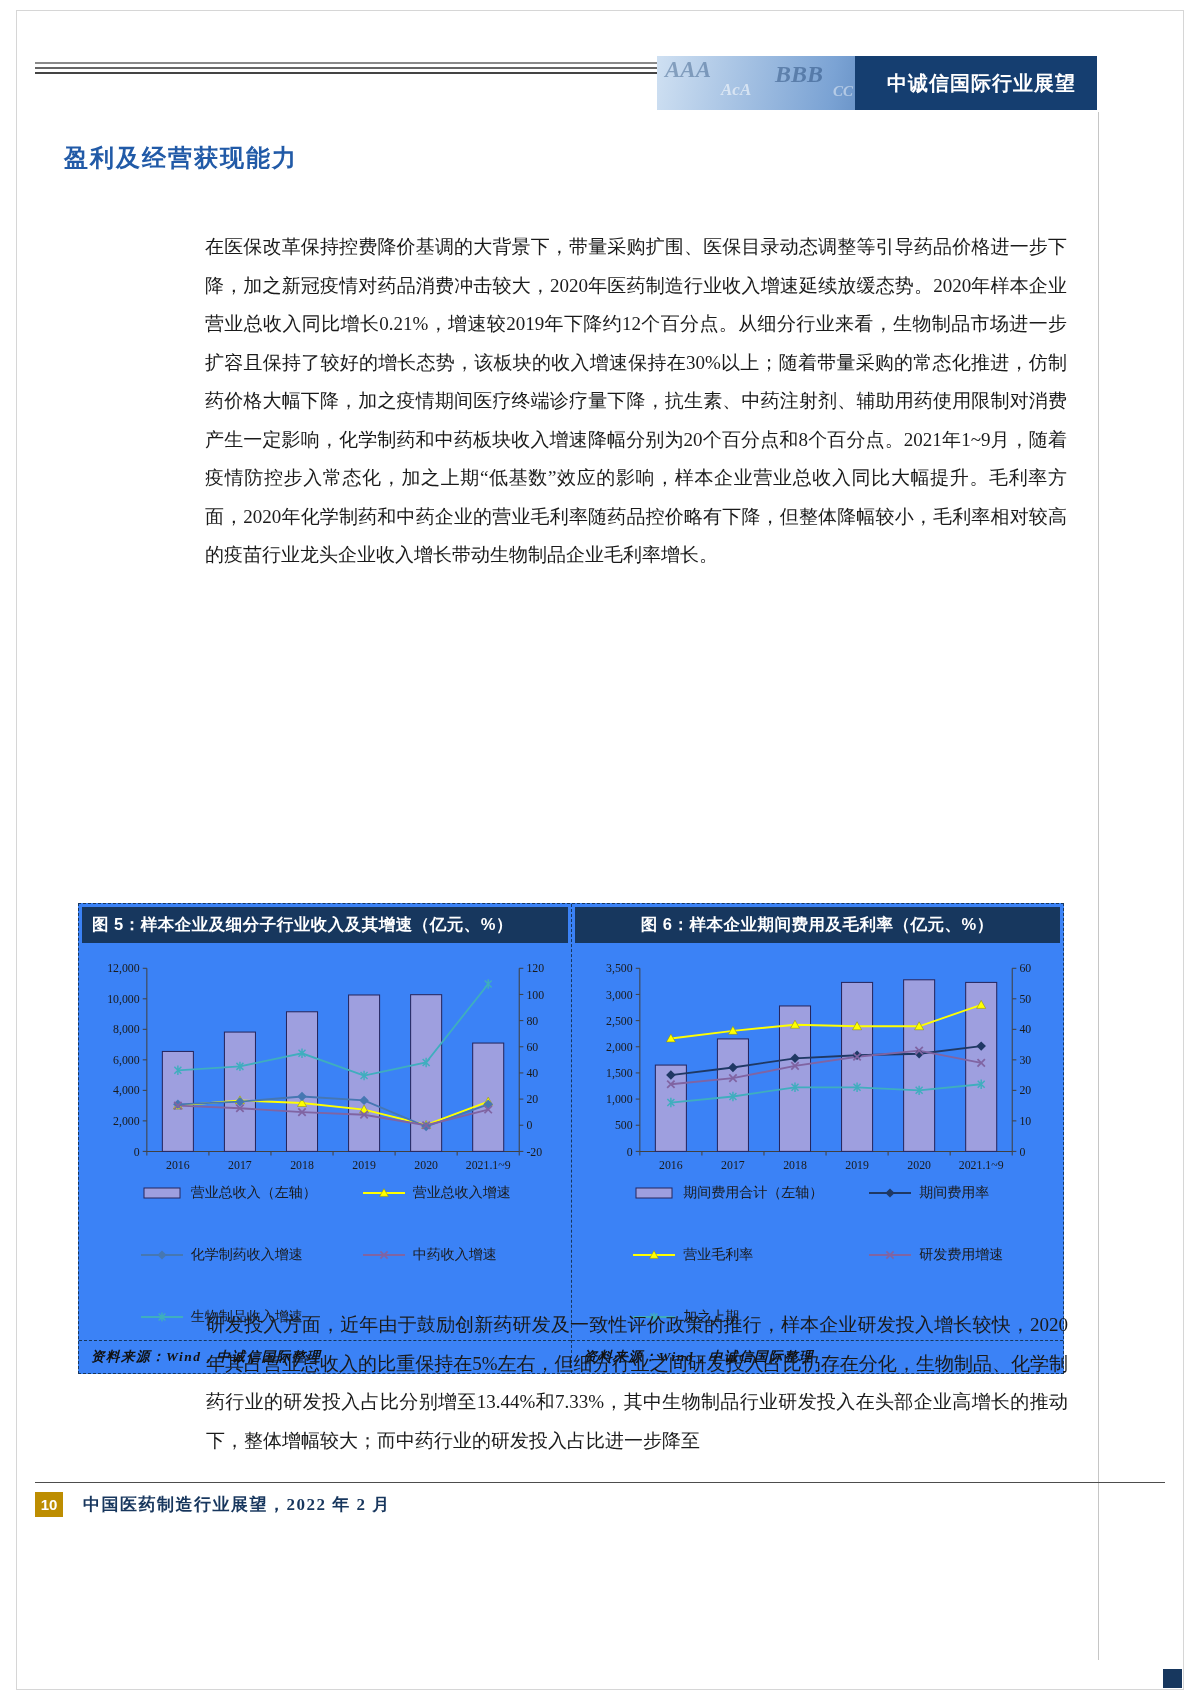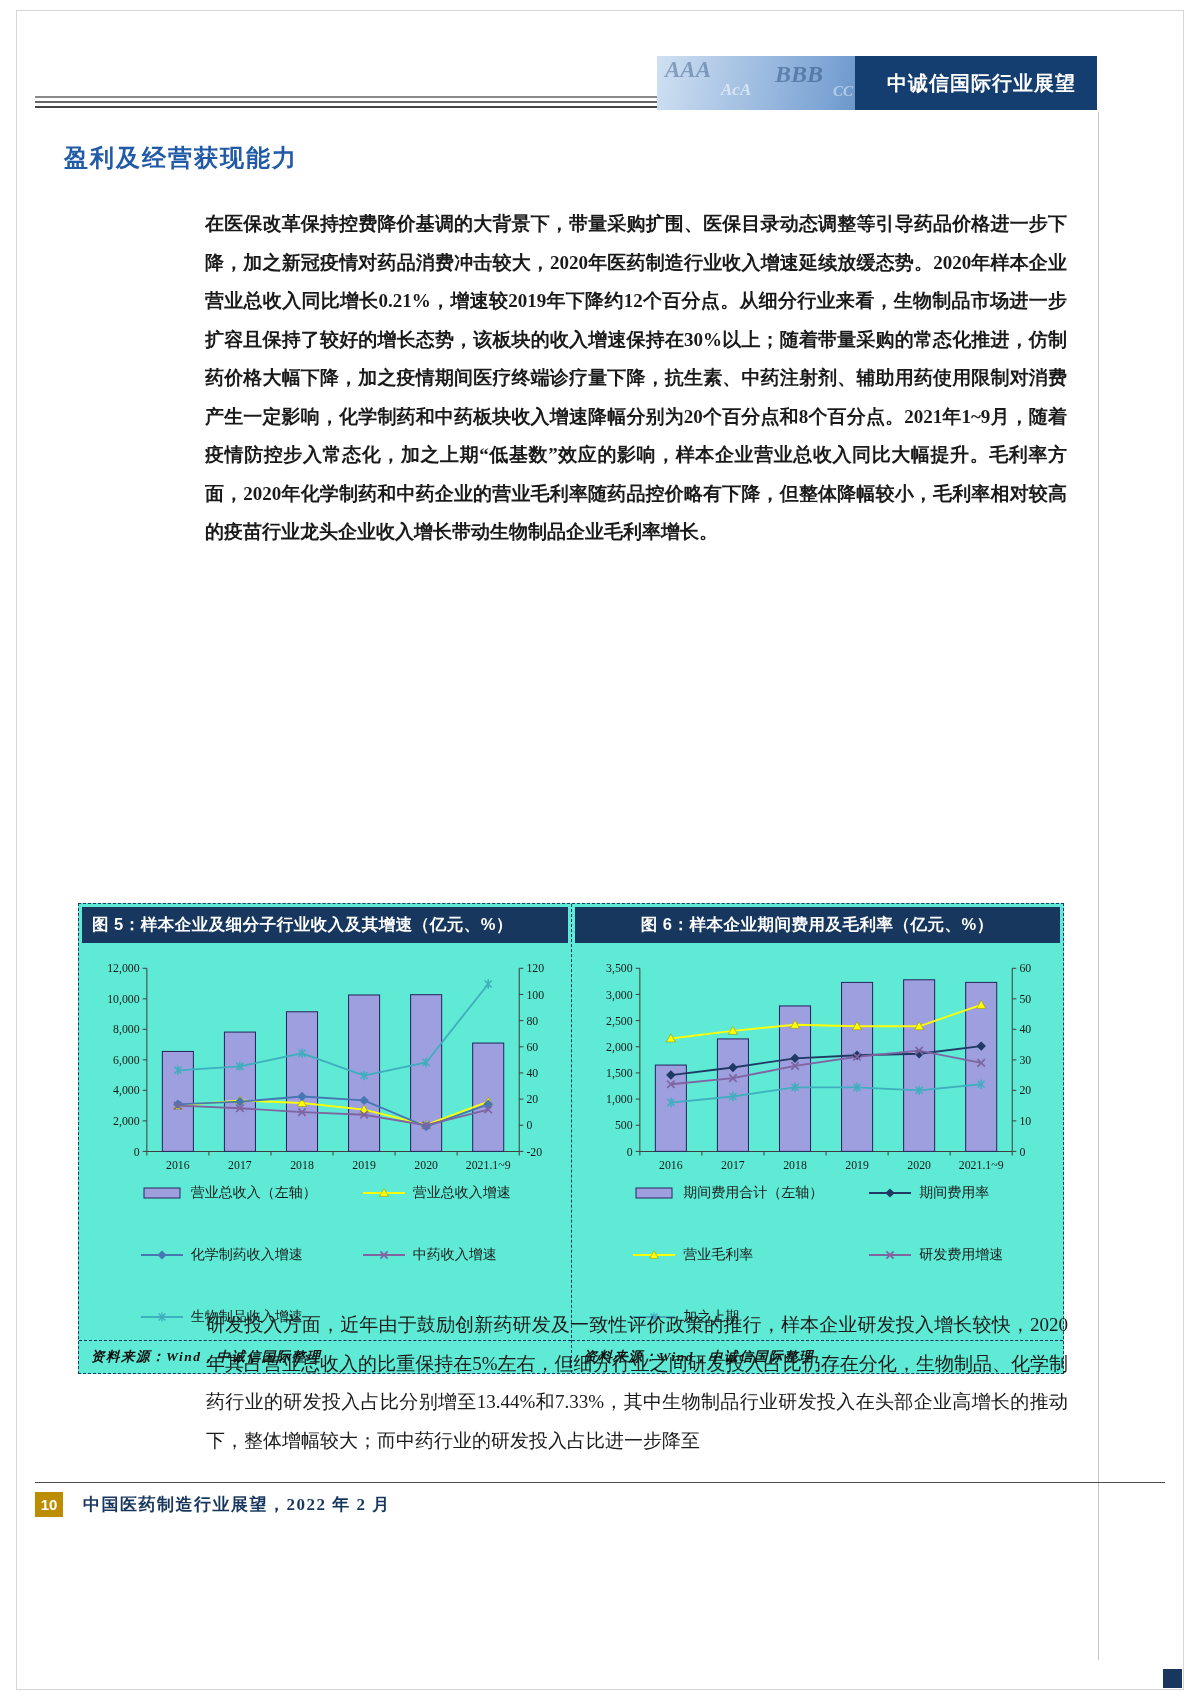--- a/index.html
+++ b/index.html
@@ -5,46 +5,46 @@
   *{margin:0;padding:0;box-sizing:border-box;}
   html,body{background:#ffffff;}
   body{
     width:1200px;height:1698px;position:relative;overflow:hidden;
     font-family:"Liberation Serif","DejaVu Serif",serif;color:#1a1a1a;
   }
   .page-frame{position:absolute;left:16px;right:16px;top:10px;bottom:8px;border:1px solid #d6d6d6;pointer-events:none;}
   .right-rule{position:absolute;left:1098px;top:112px;height:1548px;width:1px;background:#c6c6c6;}
 
   
-  .header{position:absolute;left:35px;top:56px;width:1062px;height:54px;display:flex;align-items:flex-end;}
+  .header{position:absolute;left:35px;top:56px;width:1062px;height:54px;display:flex;align-items:flex-start;}
   .header-stripes{flex:1;height:14px;margin-top:6px;
     background:linear-gradient(to bottom,#8a8a8a 0 2px,#fff 2px 5px,#666 5px 7px,#fff 7px 10px,#444 10px 12px,#fff 12px 100%);}
   .header-graphic{position:relative;width:440px;height:54px;overflow:hidden;
     background:linear-gradient(100deg,#cfe0f2 0%,#7ba3d4 40%,#2f5f9e 72%,#16406f 100%);}
   .wm{position:absolute;font-style:italic;font-weight:bold;font-family:"Liberation Serif",serif;}
   .wm1{left:8px;top:1px;font-size:23px;color:rgba(24,62,110,.38);}
   .wm2{left:64px;top:24px;font-size:17px;color:rgba(255,255,255,.55);}
   .wm3{left:118px;top:5px;font-size:24px;color:rgba(22,58,105,.42);}
   .wm4{left:176px;top:27px;font-size:15px;color:rgba(255,255,255,.45);}
   .header-titlebox{position:absolute;top:0;right:0;height:100%;width:55%;background:#153e70;
     display:flex;align-items:center;justify-content:flex-end;padding-right:21px;}
   .header-title{color:#fff;font-weight:bold;font-size:20px;letter-spacing:1px;font-family:"Liberation Sans",sans-serif;}
 
   
   .section-title{position:absolute;left:64px;top:142px;font-size:24px;font-weight:bold;color:#215AA7;
     letter-spacing:2px;font-family:"Liberation Sans",sans-serif;}
   .content{position:absolute;left:205px;top:205px;width:862px;height:698px;overflow:hidden;}
   .content2{position:absolute;left:187px;top:1306px;width:862px;height:176px;overflow:hidden;margin-left:19px;}
   .lead{font-size:19px;line-height:38.5px;text-align:justify;font-weight:bold;color:#1B51A0;}
   .para{font-size:19px;line-height:38.5px;text-align:justify;color:#1a1a1a;}
-  .para.p1{font-weight:bold;}
+  .para.p1{margin-top:23px;}
   .para.p2{margin-top:16px;}
 
   
-  .figures{position:absolute;left:78px;top:903px;width:986px;display:flex;border:1.6px dashed #17375E;background:#5eead4;}
+  .figures{position:absolute;left:78px;top:903px;width:986px;display:flex;border:1.6px dashed #17375E;background:#3b82f6;}
   .panel{flex:1;min-width:0;display:flex;flex-direction:column;}
   .panel+.panel{border-left:1.6px dashed #17375E;}
   .panel-title{margin:3px;background:#17375E;color:#fff;font-weight:bold;font-size:16.5px;padding:7px 10px;
     font-family:"Liberation Sans",sans-serif;letter-spacing:.5px;}
   .panel-title.center{text-align:center;}
   .chart{padding:12px 6px 0 2px;}
   .chart svg{width:100%;height:auto;display:block;}
   .legend{display:grid;grid-template-columns:auto auto;column-gap:26px;row-gap:4px;justify-content:center;
     padding:6px 8px 14px;font-size:14px;gap:44px;}
   .legend-item{display:flex;align-items:center;gap:6px;white-space:nowrap;}

